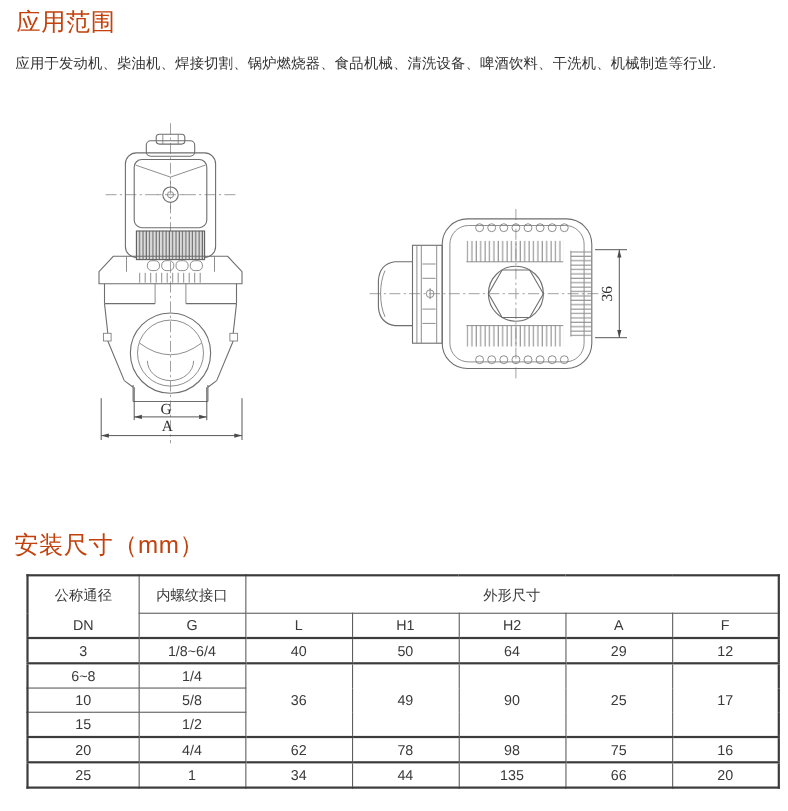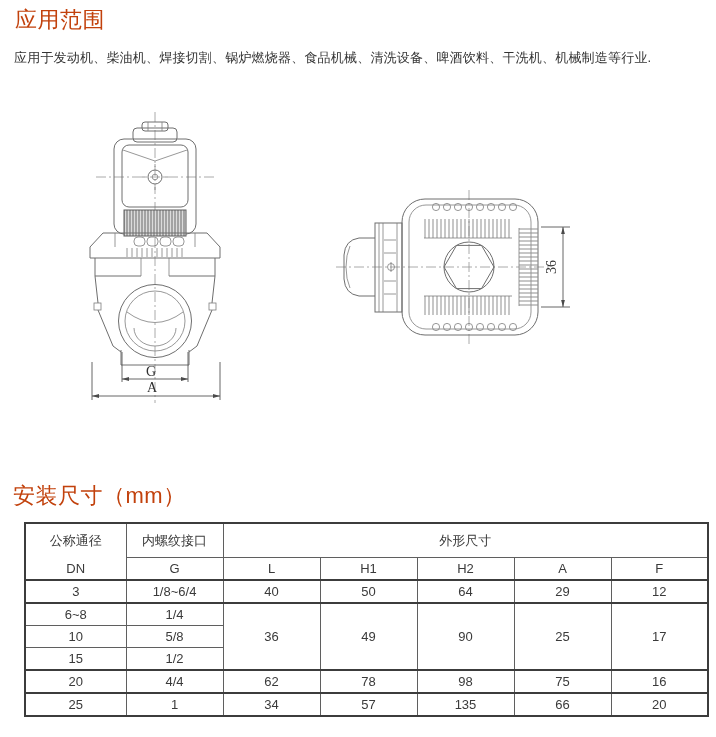--- a/index.html
+++ b/index.html
@@ -248,19 +248,19 @@
       <td>62</td>
       <td>78</td>
       <td>98</td>
       <td>75</td>
       <td>16</td>
     </tr>
     <tr class="thick-t">
       <td>25</td>
       <td>1</td>
       <td>34</td>
-      <td>57</td>
+      <td>44</td>
       <td>135</td>
       <td>66</td>
       <td>20</td>
     </tr>
   </tbody>
 </table>
 
 </body></html>

